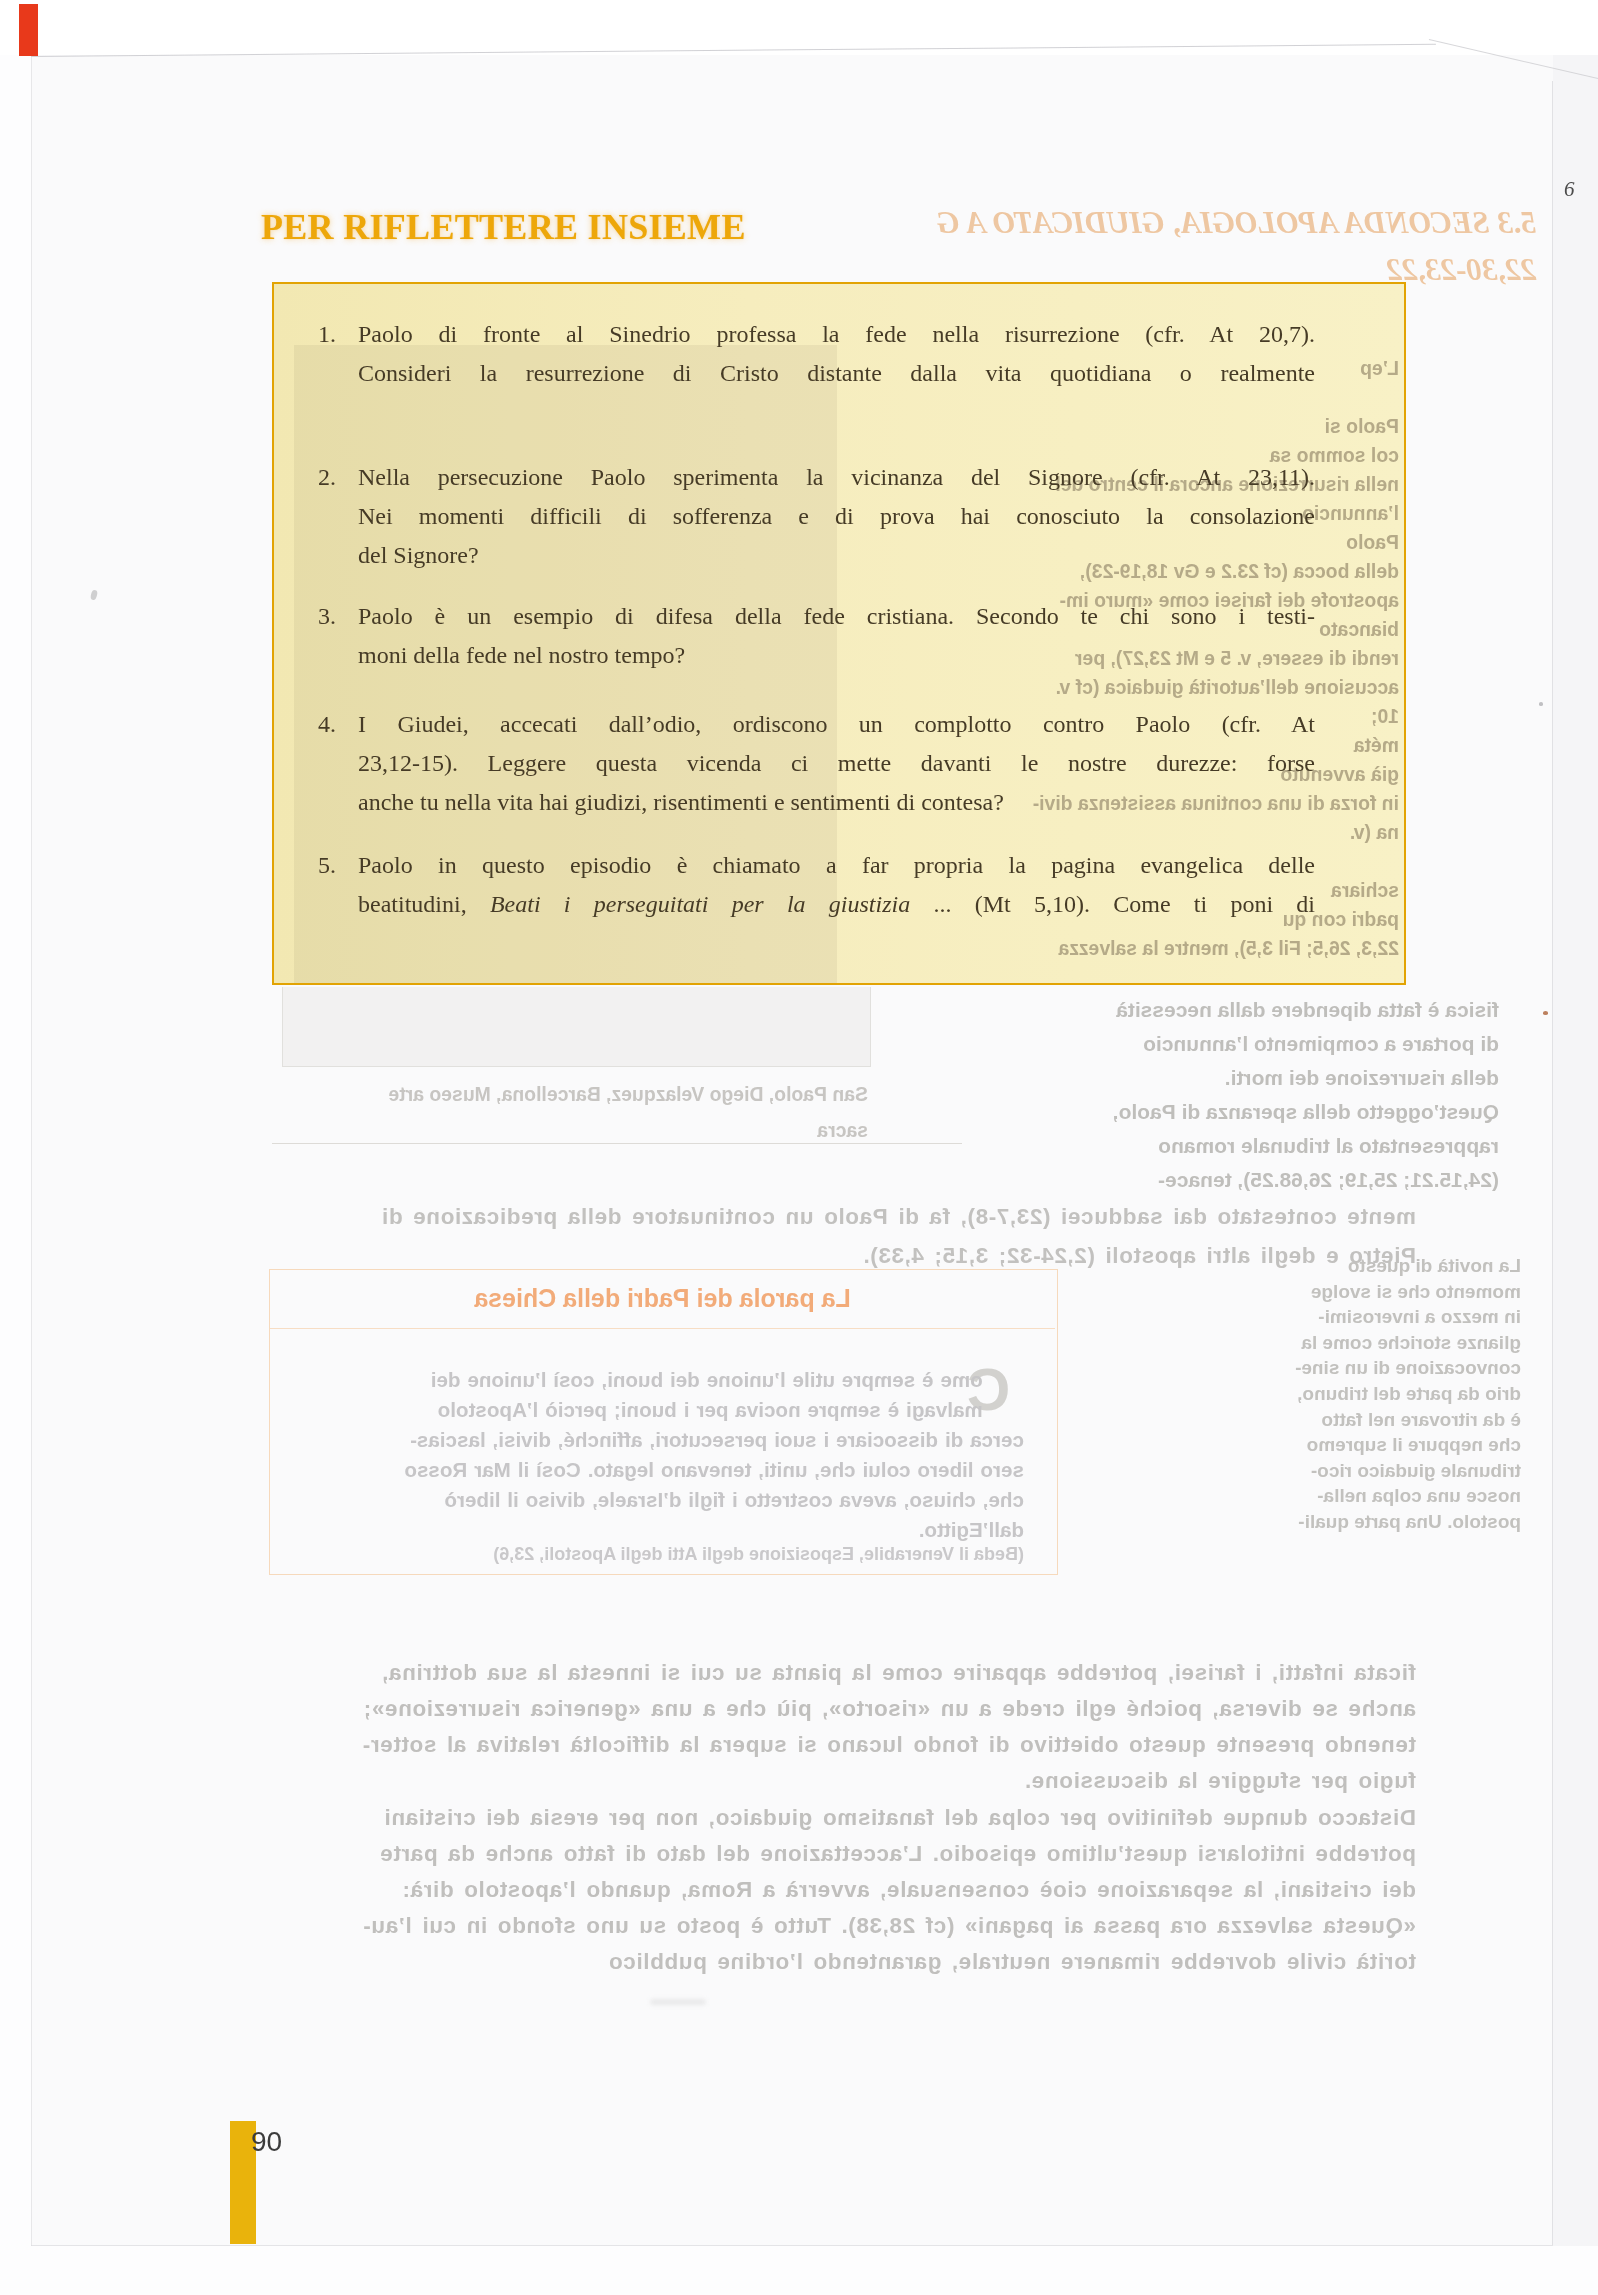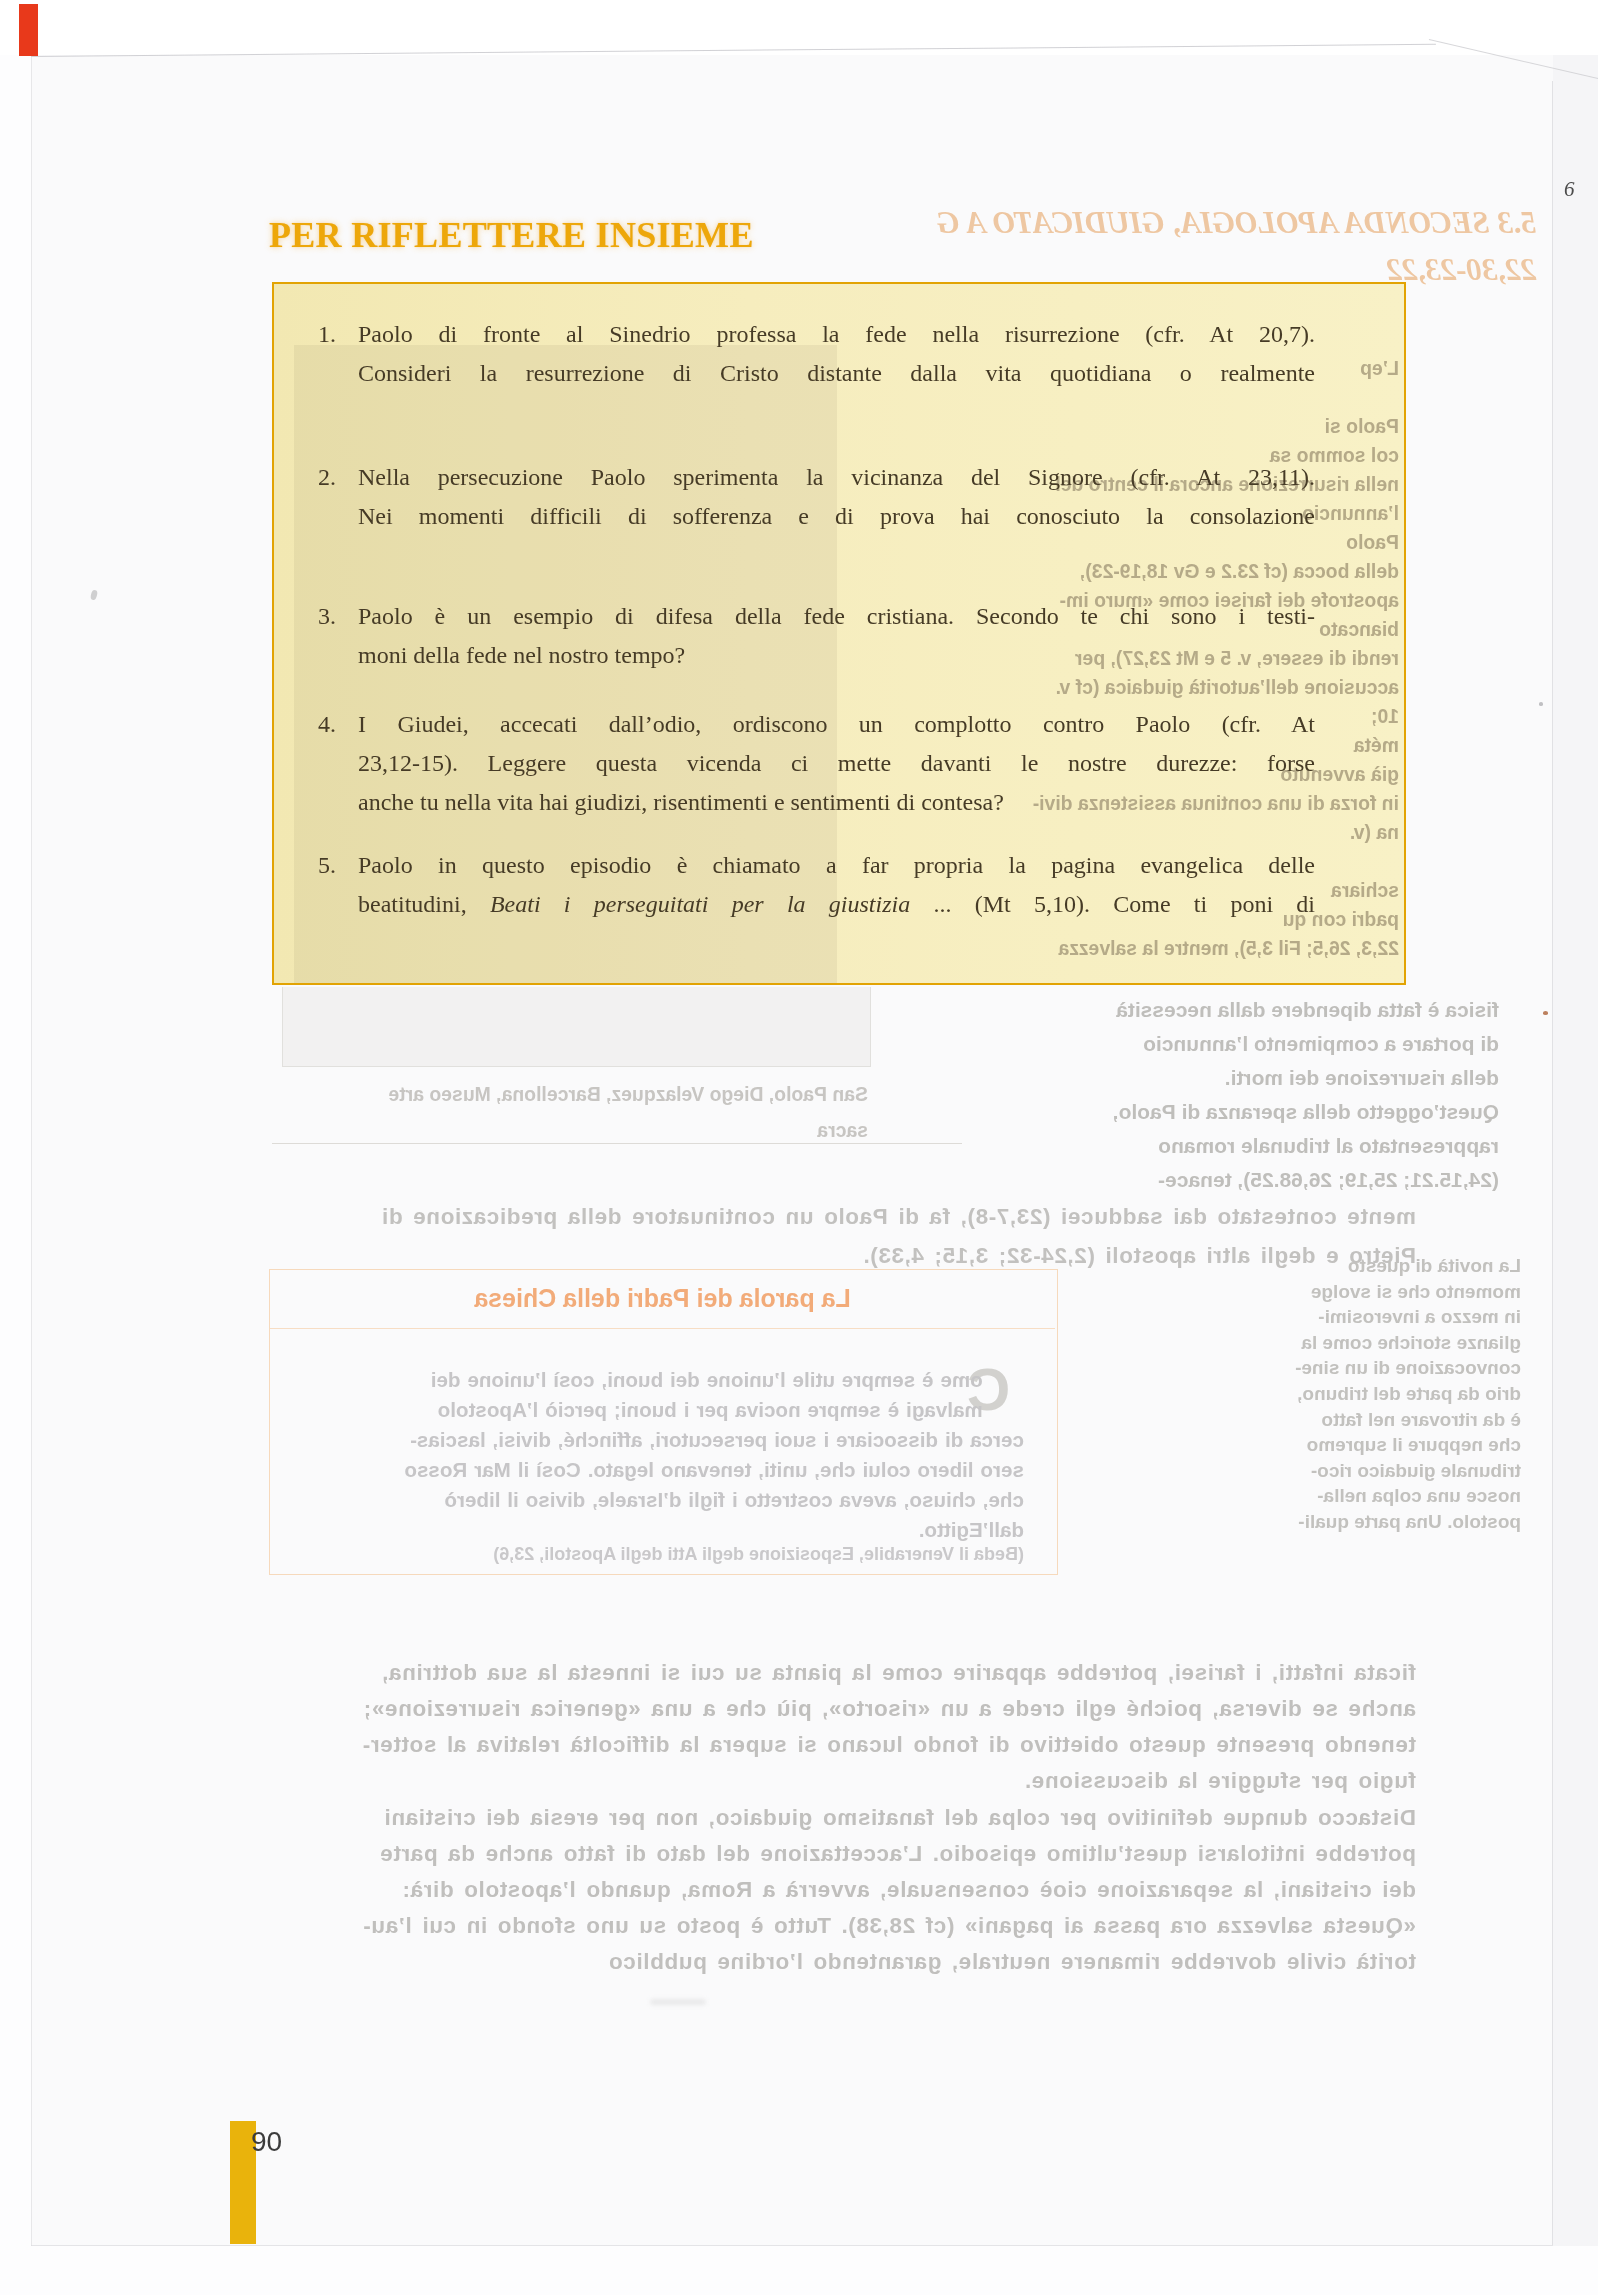--- a/index.html
+++ b/index.html
@@ -52,21 +52,21 @@
   #fathers-title { left:269px; top:1284px; width:787px; text-align:center; font-size:25px;
                    font-weight:700; color:#f2ab79; filter:blur(0.4px); }
   #fathers-sep   { left:270px; top:1328px; width:785px; height:0.6px; background:#f7ddc4; }
   #fathers-dropcap { left:967px; top:1360px; font-size:60px; line-height:60px; font-weight:600;
                      color:#d2d1ce; filter:blur(0.6px); }
   #fathers-quote { left:306px; top:1365px; width:718px; font-size:20.6px; line-height:30px;
                    color:#c6c5c7; word-spacing:1.2px; }
   #fathers-attr  { left:306px; top:1544px; width:718px; font-size:18px; color:#c9c8ca; }
 
   
-  #title { left:257px; top:202px; margin:12px; font-family:"Liberation Serif",serif; font-weight:700;
+  #title { left:257px; top:202px; margin:4px; font-family:"Liberation Serif",serif; font-weight:700;
            font-size:36px; letter-spacing:0.3px; color:#eda70a;
            text-shadow:0 0 6.2px rgba(244,170,40,0.45), 0 0 1.2px rgba(230,150,20,0.3); }
 
   #qbox { left:272px; top:282px; width:1134px; height:703px; box-sizing:border-box;
           border:2.5px solid #e2a303;
           background:linear-gradient(90deg,#f2e8b2 0%,#f6edbe 42%,#f8f1c6 100%); }
 
   .q { position:absolute; left:358px; width:957px; font-family:"Liberation Serif",serif;
        font-size:24px; line-height:39px; color:#463b26; }
   .qnum { position:absolute; left:-40px; top:0; }
@@ -130,20 +130,21 @@
   <div class="q" id="q1">
     <span class="qnum">1.</span>
     <div class="qj">Paolo di fronte al Sinedrio professa la fede nella risurrezione (cfr. At 20,7).</div>
     <div class="qj">Consideri la resurrezione di Cristo distante dalla vita quotidiana o realmente</div>
   </div>
 
   <div class="q" id="q2">
     <span class="qnum">2.</span>
     <div class="qj">Nella persecuzione Paolo sperimenta la vicinanza del Signore (cfr. At 23,11).</div>
     <div class="qj">Nei momenti difficili di sofferenza e di prova hai conosciuto la consolazione</div>
+    <div class="ql">del Signore?</div>
   </div>
 
   <div class="q" id="q3">
     <span class="qnum">3.</span>
     <div class="qj">Paolo è un esempio di difesa della fede cristiana. Secondo te chi sono i testi-</div>
     <div class="ql">moni della fede nel nostro tempo?</div>
   </div>
 
   <div class="q" id="q4">
     <span class="qnum">4.</span>

